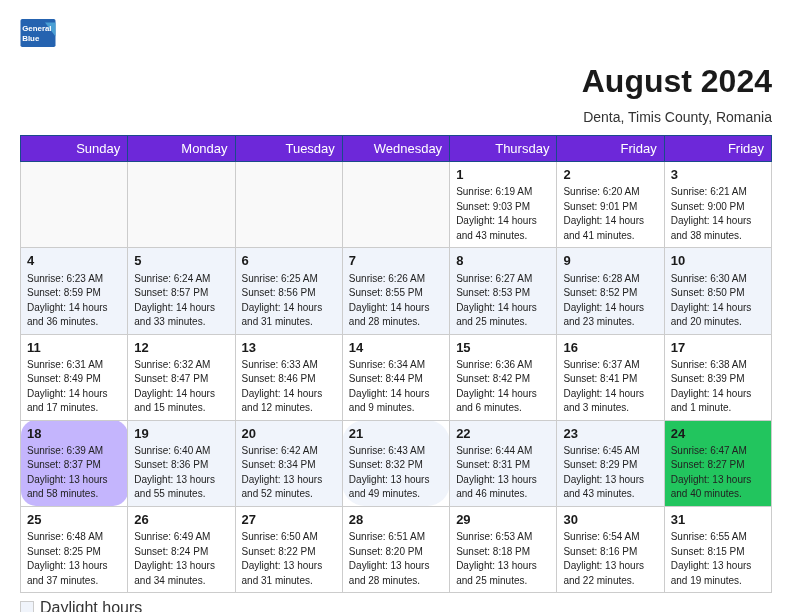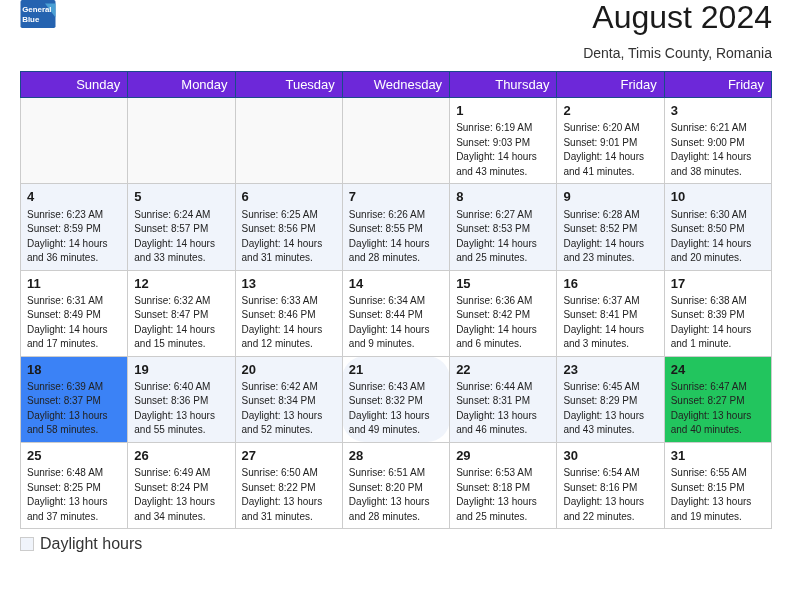--- a/index.html
+++ b/index.html
@@ -6,21 +6,21 @@
     body {
       font-family: Arial, sans-serif;
       background: #fff;
       width: 792px;
       height: 612px;
       overflow: hidden;
     }
     .page {
       width: 792px;
       height: 455px;
-      padding: 0 20px 10px 20px;
+      padding: 19px 20px 10px 20px;
       display: flex;
       flex-direction: column;
     }
     .header {
       display: flex;
       align-items: flex-start;
       justify-content: space-between;
       margin-bottom: 10px;
     }
     .logo {
@@ -30,23 +30,24 @@
     }
     .logo-icon {
       width: 36px;
       height: 28px;
     }
     .title-section {
       text-align: right;
     }
     .main-title {
       font-size: 32px;
-      font-weight: normal;
+      font-weight: bold;
       color: #1a1a1a;
       line-height: 1.1;
+      margin-top: 45px;
     }
     .subtitle {
       font-size: 14px;
       color: #333;
       margin-top: 10px;
     }
     .calendar {
       flex: 1;
       border: 1px solid #ccc;
       border-collapse: collapse;
@@ -212,21 +213,21 @@
           <td>
             <span class="day-number">16</span>
             <div class="day-info">Sunrise: 6:37 AM<br>Sunset: 8:41 PM<br>Daylight: 14 hours<br>and 3 minutes.</div>
           </td>
           <td>
             <span class="day-number">17</span>
             <div class="day-info">Sunrise: 6:38 AM<br>Sunset: 8:39 PM<br>Daylight: 14 hours<br>and 1 minute.</div>
           </td>
         </tr>
         <tr>
-          <td style="background: #3b82f6;">
+          <td style="background: #c4b5fd; border-radius: 15px;">
             <span class="day-number">18</span>
             <div class="day-info">Sunrise: 6:39 AM<br>Sunset: 8:37 PM<br>Daylight: 13 hours<br>and 58 minutes.</div>
           </td>
           <td style="background: rgb(240, 244, 251);">
             <span class="day-number">19</span>
             <div class="day-info">Sunrise: 6:40 AM<br>Sunset: 8:36 PM<br>Daylight: 13 hours<br>and 55 minutes.</div>
           </td>
           <td style="background: rgb(240, 244, 251); margin-top: 20px;">
             <span class="day-number">20</span>
             <div class="day-info">Sunrise: 6:42 AM<br>Sunset: 8:34 PM<br>Daylight: 13 hours<br>and 52 minutes.</div>

